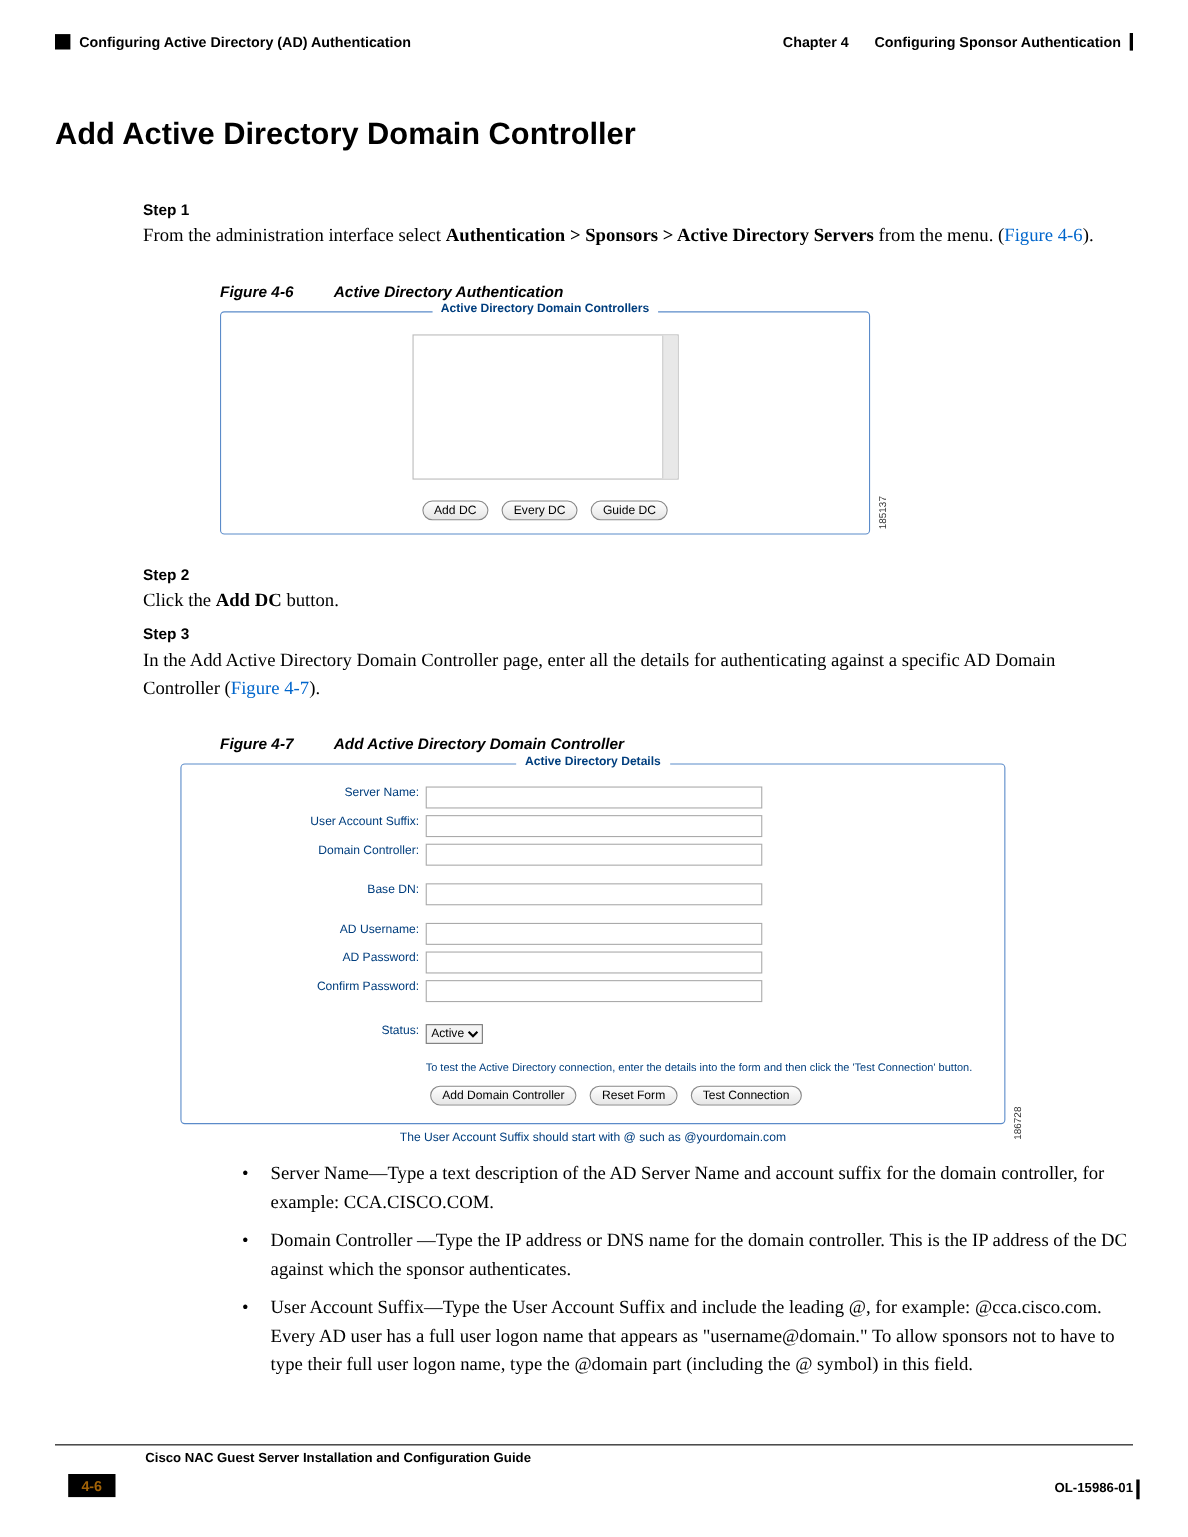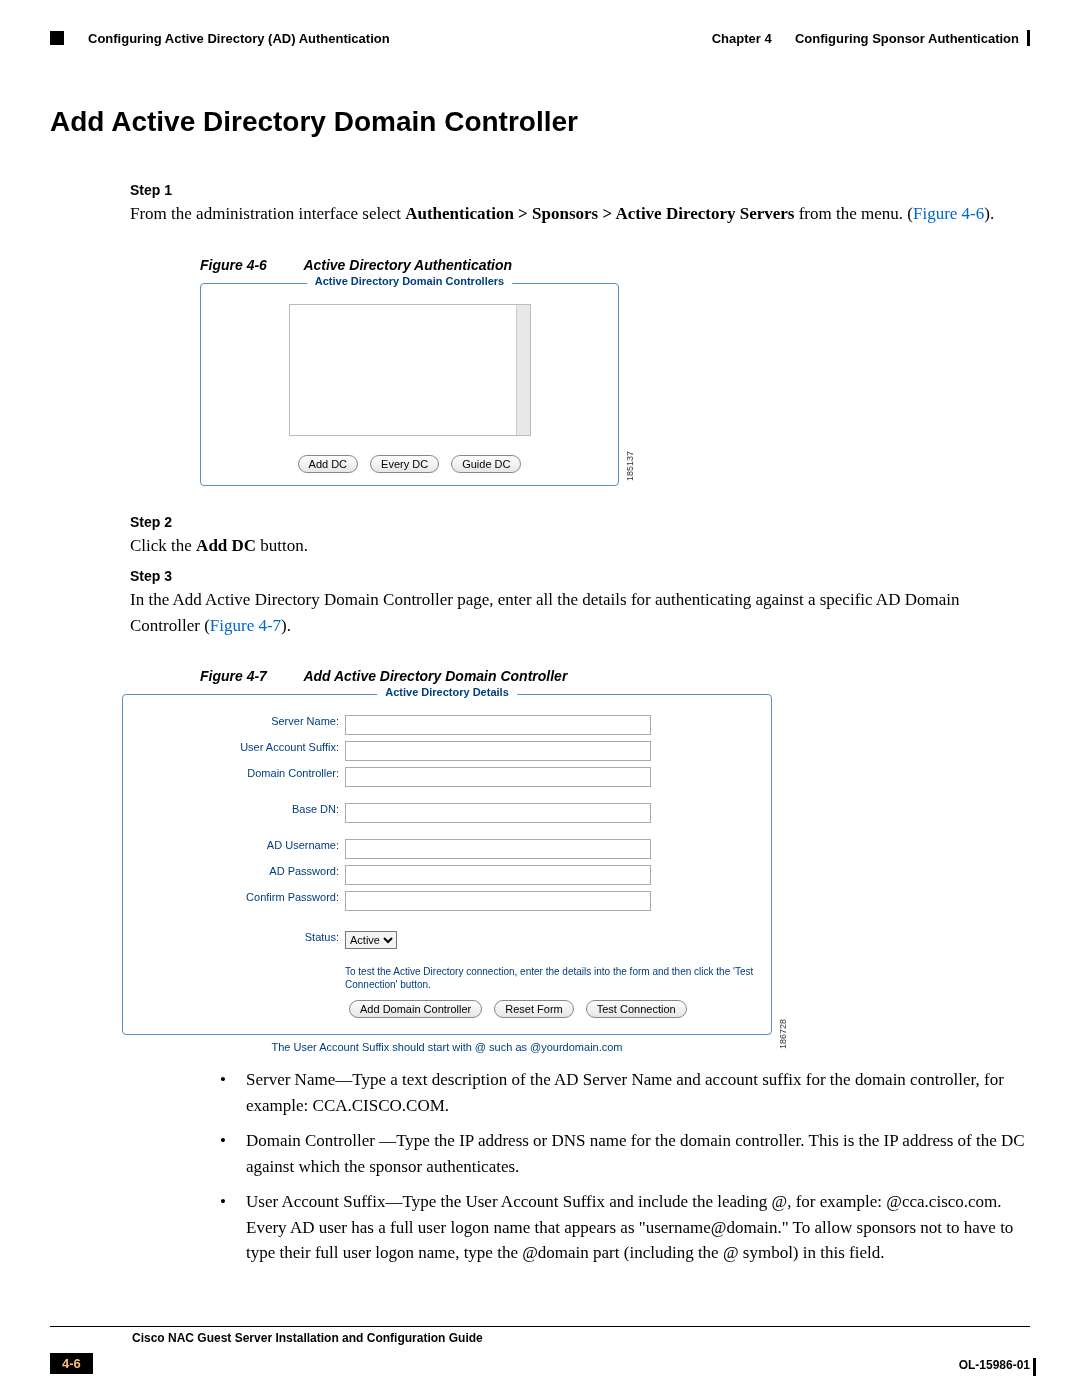--- a/index.html
+++ b/index.html
@@ -17,21 +17,21 @@
   }
   .top-header {
     display: flex;
     justify-content: space-between;
     align-items: center;
     margin-bottom: 60px;
   }
   .top-left {
     display: flex;
     align-items: center;
-    gap: 24px;
+    gap: 8px;
     font-family: Arial, Helvetica, sans-serif;
     font-weight: bold;
     font-size: 13px;
   }
   .top-right {
     display: flex;
     align-items: center;
     gap: 8px;
     font-family: Arial, Helvetica, sans-serif;
     font-weight: bold;
@@ -84,21 +84,21 @@
     margin: 30px 0 10px 150px;
   }
   .figure-caption .fig-num {
     display: inline-block;
     width: 100px;
   }
 
   
   .fig46 {
     margin-left: 150px;
-    width: 419px;
+    width: 591px;
     position: relative;
   }
   .fieldset46 {
     border: 1px solid #5b8bc9;
     border-radius: 4px;
     padding: 20px 12px 12px 12px;
     position: relative;
   }
   .legend46 {
     position: absolute;
@@ -147,22 +147,22 @@
     bottom: 4px;
     font-family: Arial, Helvetica, sans-serif;
     font-size: 9px;
     writing-mode: vertical-rl;
     transform: rotate(180deg);
     color: #333;
   }
 
   
   .fig47 {
-    margin-left: 72px;
-    width: 650px;
+    margin-left: 114px;
+    width: 750px;
     position: relative;
   }
   .fieldset47 {
     border: 1px solid #5b8bc9;
     border-radius: 4px;
     padding: 20px 16px 16px 16px;
     position: relative;
   }
   .legend47 {
     position: absolute;
@@ -252,24 +252,24 @@
     margin: 0 0 4px 0;
   }
   .footer .guide {
     font-family: Arial, Helvetica, sans-serif;
     font-size: 12px;
     font-weight: bold;
     margin-left: 82px;
   }
   .footer .pgnum {
     position: absolute;
-    left: 0;
+    left: 12px;
     bottom: 0;
     background: #000;
-    color: #fdba74;
+    color: #a16207;
     font-family: Arial, Helvetica, sans-serif;
     font-weight: bold;
     font-size: 13px;
     padding: 3px 12px;
   }
   .footer .doc {
     position: absolute;
     right: 0;
     bottom: 2px;
     font-family: Arial, Helvetica, sans-serif;

